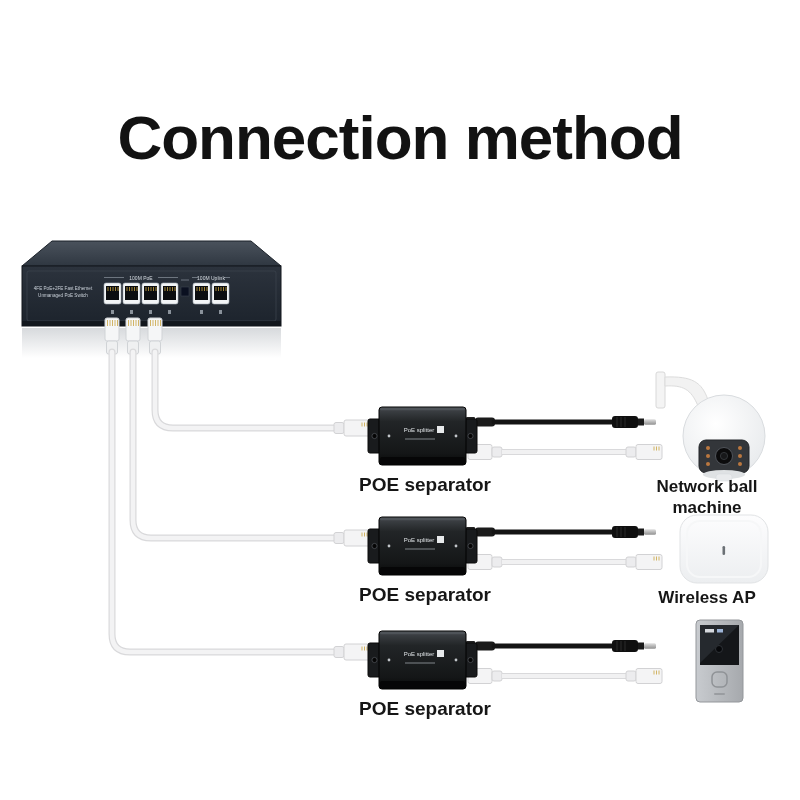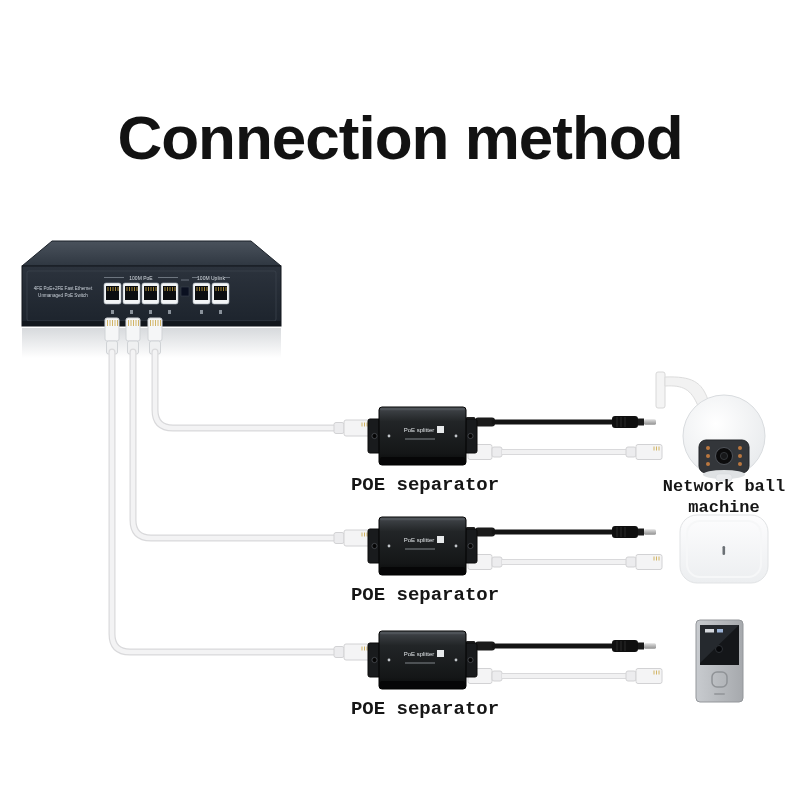--- a/index.html
+++ b/index.html
@@ -1,23 +1,23 @@
 <!DOCTYPE html>
 <html><head>
 <meta charset="utf-8">
 <style>
   html,body{margin:0;padding:0;}
   body{width:800px;height:800px;background:#ffffff;position:relative;overflow:hidden;
        font-family:"Liberation Sans", sans-serif;}
   .stage{position:absolute;inset:0;width:800px;height:800px;border-radius:30px;}
   .title{position:absolute;top:102px;left:0;width:800px;text-align:center;
          font-size:62px;font-weight:bold;letter-spacing:-1px;color:#121212;}
-  .lbl{position:absolute;font-weight:bold;color:#161616;text-align:center;font-family:Liberation Mono, monospace;}
+  .lbl{position:absolute;font-weight:bold;color:#161616;text-align:center;}
   .sep-lbl{left:340px;width:170px;font-size:19px;}
-  .dev-lbl{left:654px;width:140px;font-size:17px;line-height:21px;}
+  .dev-lbl{left:637px;width:140px;font-size:17px;line-height:21px;}
   svg{position:absolute;top:0;left:0;}
   svg text{font-family:"Liberation Sans", sans-serif;}
 </style>
 </head>
 <body>
 
 <div class="stage">
 
   <div class="title">Connection method</div>
 
@@ -311,14 +311,15 @@
       <rect x="712" y="672" width="15" height="15" rx="5" fill="none" stroke="#8f9296" stroke-width="1.5"></rect>
       <rect x="714" y="693" width="11" height="2" rx="1" fill="#9a9da1"></rect>
     </g>
   </svg>
 
   <div class="lbl sep-lbl" style="top:474px">POE separator</div>
   <div class="lbl sep-lbl" style="top:584px">POE separator</div>
   <div class="lbl sep-lbl" style="top:698px">POE separator</div>
 
   <div class="lbl dev-lbl" style="top:476px">Network ball machine</div>
+  <div class="lbl dev-lbl" style="top:587px">Wireless AP</div>
 
 </div>
 
 </body></html>

